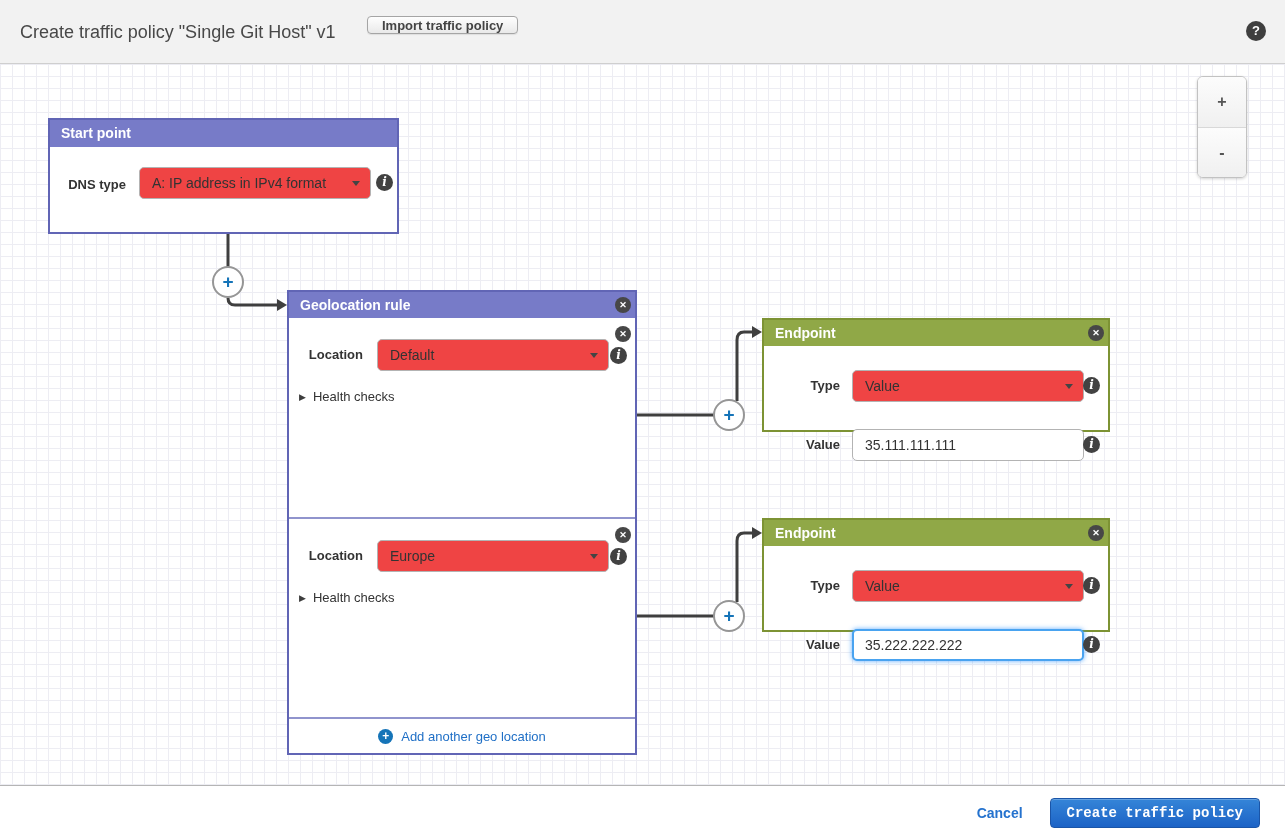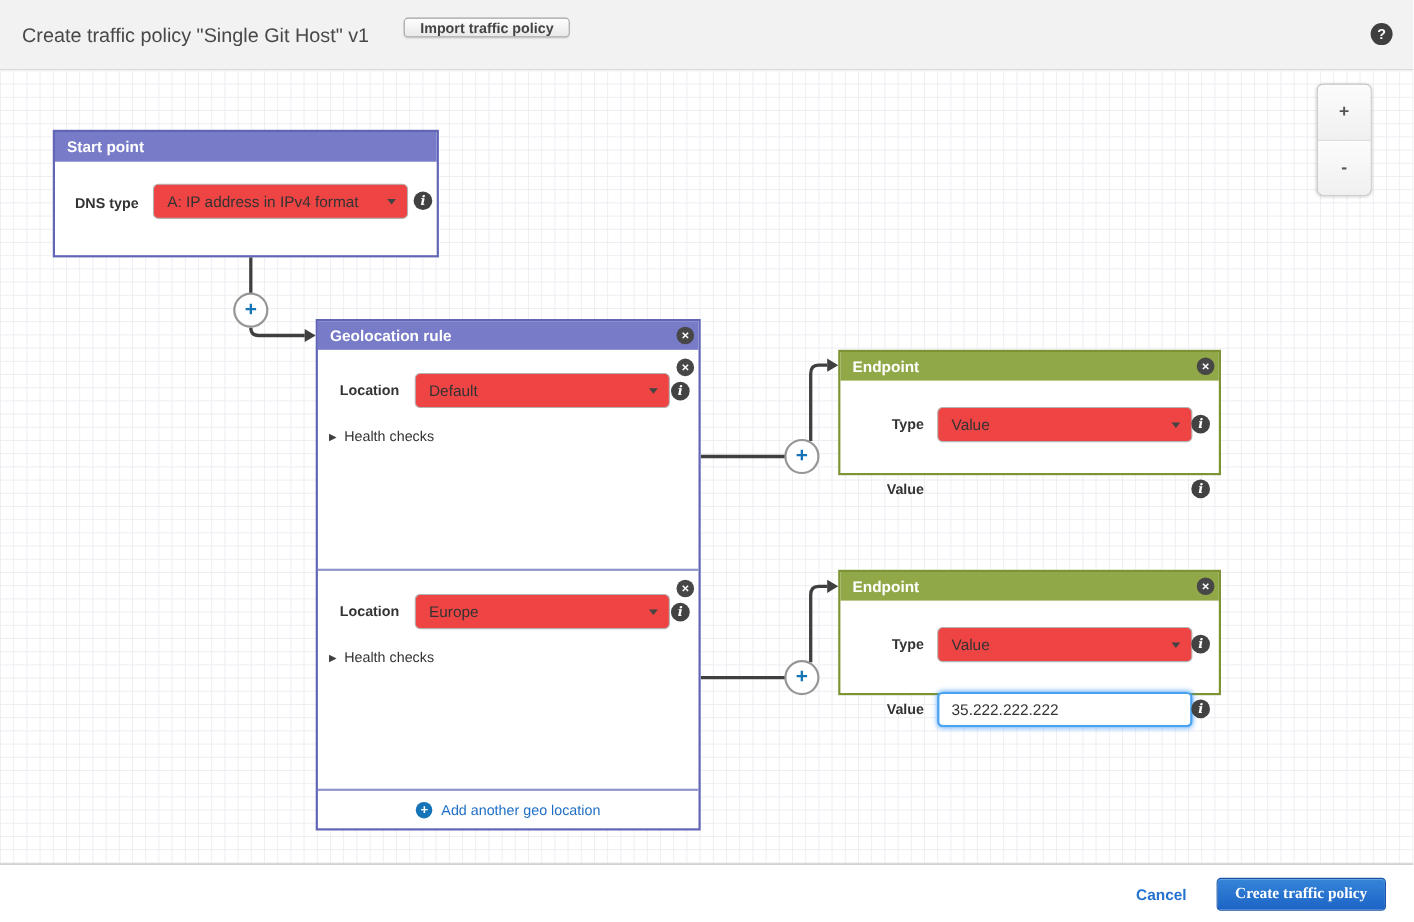--- a/index.html
+++ b/index.html
@@ -156,21 +156,21 @@
   .bottombar {
     position:absolute; left:0; right:0; top:787px; height:51px; background:#fff;
     display:flex; align-items:center; justify-content:flex-end;
     gap:27px; padding-right:25px;
   }
   .cancel-link { color:#2472ce; font-weight:bold; font-size:14px; cursor:pointer; }
   .create-btn {
     height:30px; padding:0 16px;
     background:linear-gradient(#3585d8,#1c63c6);
     border:1px solid #1a55a8; border-radius:4px;
-    color:#fff; font-family:Liberation Serif, serif; font-weight:bold; font-size:14px;
+    color:#fff; font-family:Liberation Mono, monospace; font-weight:bold; font-size:14px;
     box-shadow:inset 0 1px 0 rgba(255,255,255,.25);
     cursor:pointer;
     text-align:center;
   }
 </style>
 </head>
 <body>
 
 <div class="topbar">
   <div class="page-title">Create traffic policy "Single Git Host" v1</div>
@@ -262,20 +262,21 @@
       <span class="close-icon" style="right:4px; top:5px;">✕</span>
     </div>
     <div class="endpoint-body">
       <div class="field-label" style="top:32px;">Type</div>
       <div class="dropdown" style="left:88px; top:24px;">
         <span>Value</span>
         <span class="caret"></span>
       </div>
       <div class="info-icon" style="right:8px; top:31px;">i</div>
       <div class="field-label" style="top:91px;">Value</div>
+      <input class="text-input" style="left: 88px; top: 83px;" value="35.111.111.111">
       <div class="info-icon" style="right:8px; top:90px;">i</div>
     </div>
   </div>
 
   <div class="node green endpoint" id="endpoint-2">
     <div class="node-header">
       <span>Endpoint</span>
       <span class="close-icon" style="right:4px; top:5px;">✕</span>
     </div>
     <div class="endpoint-body">

